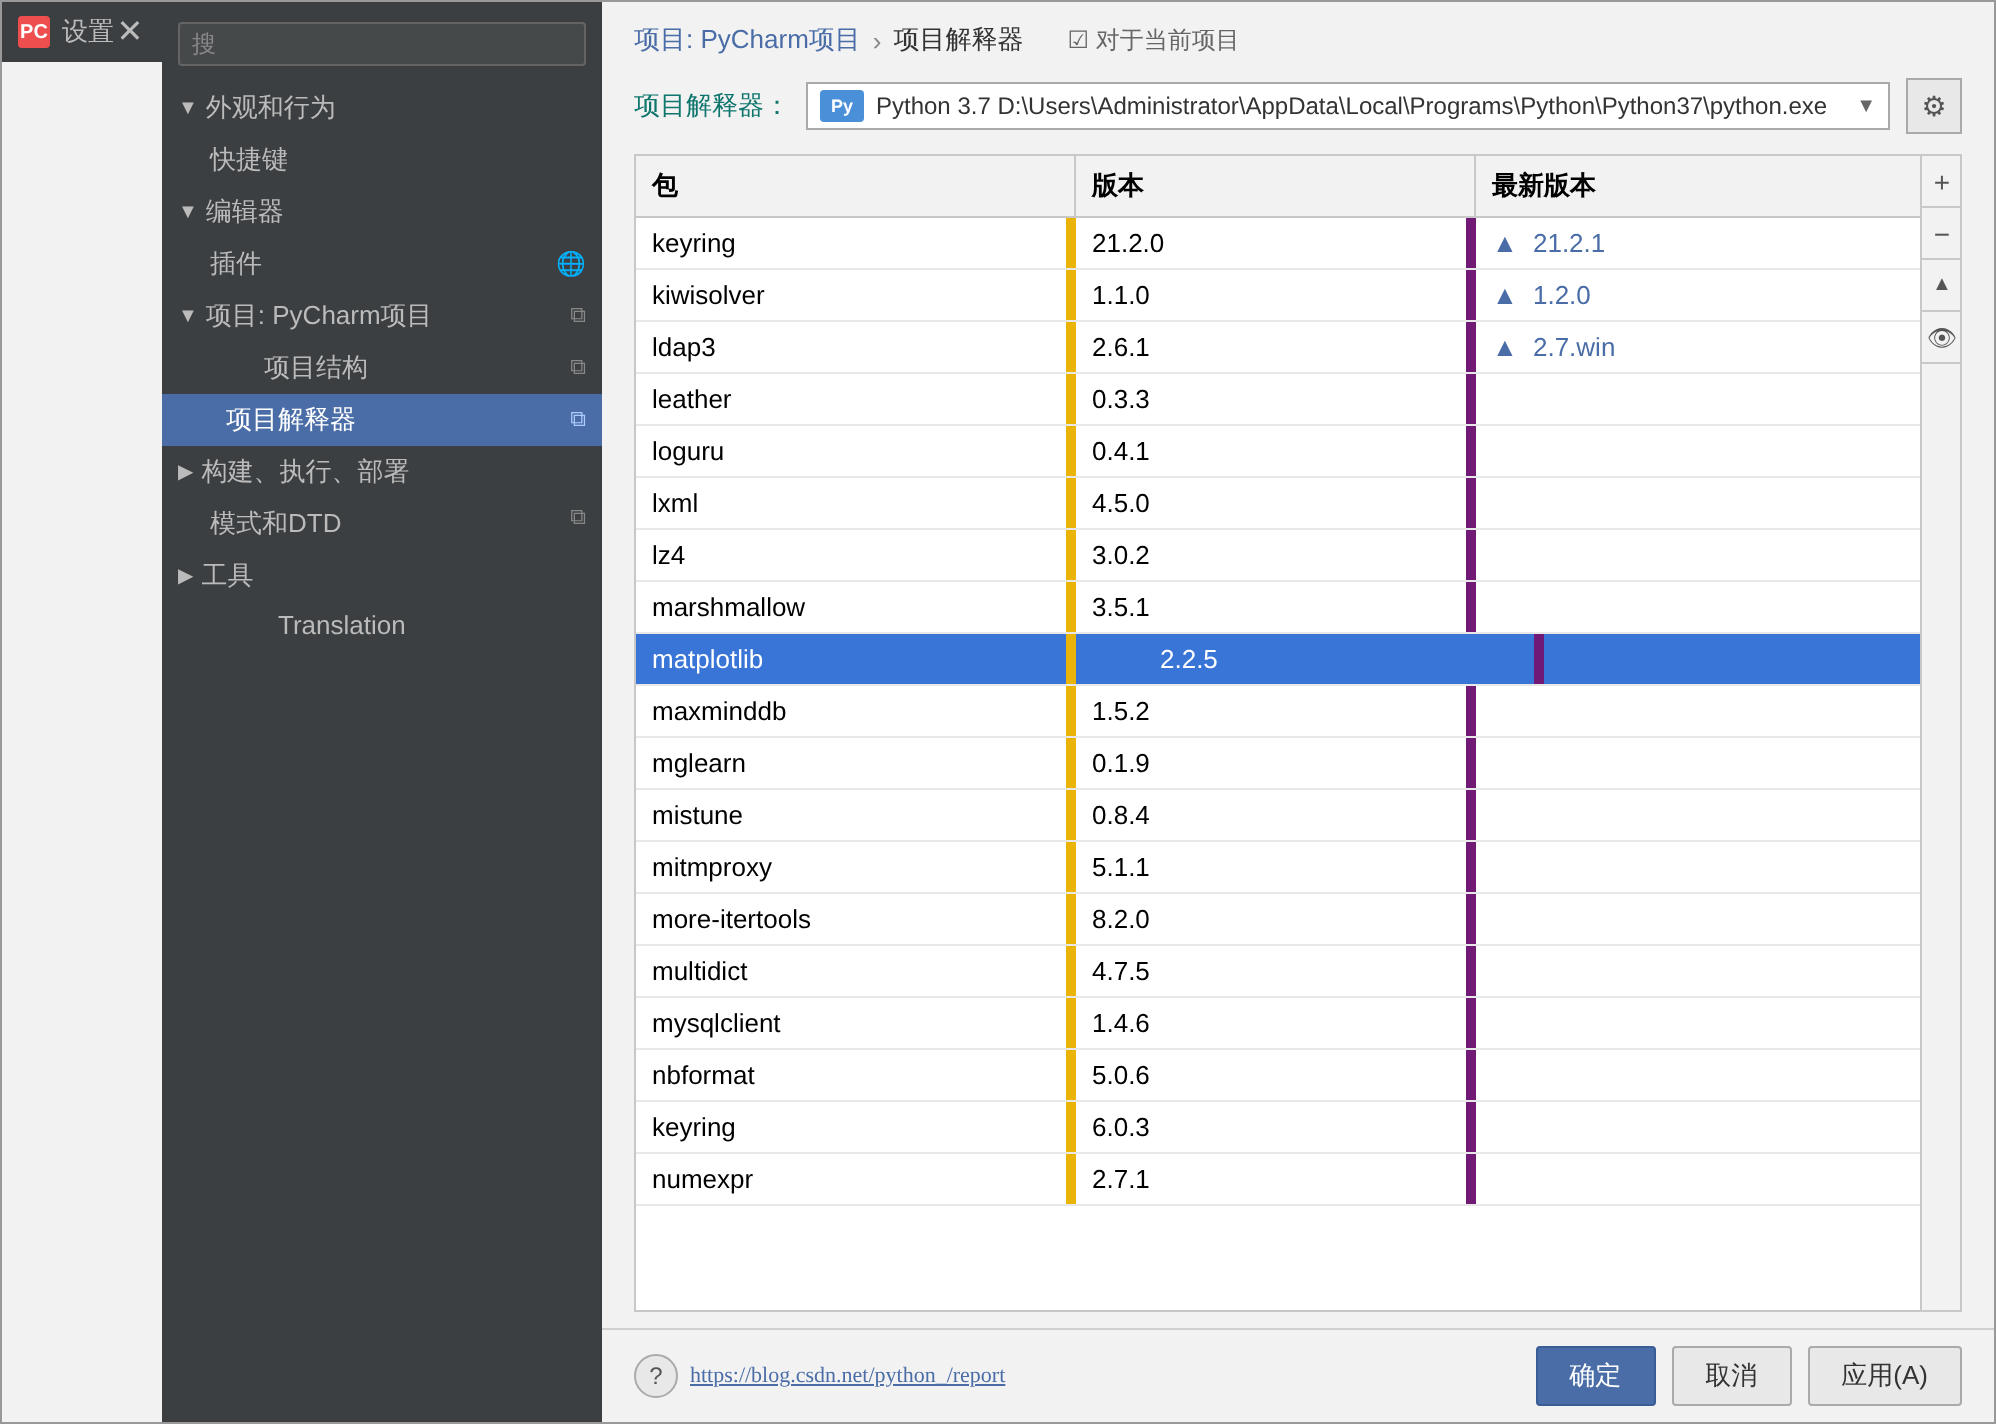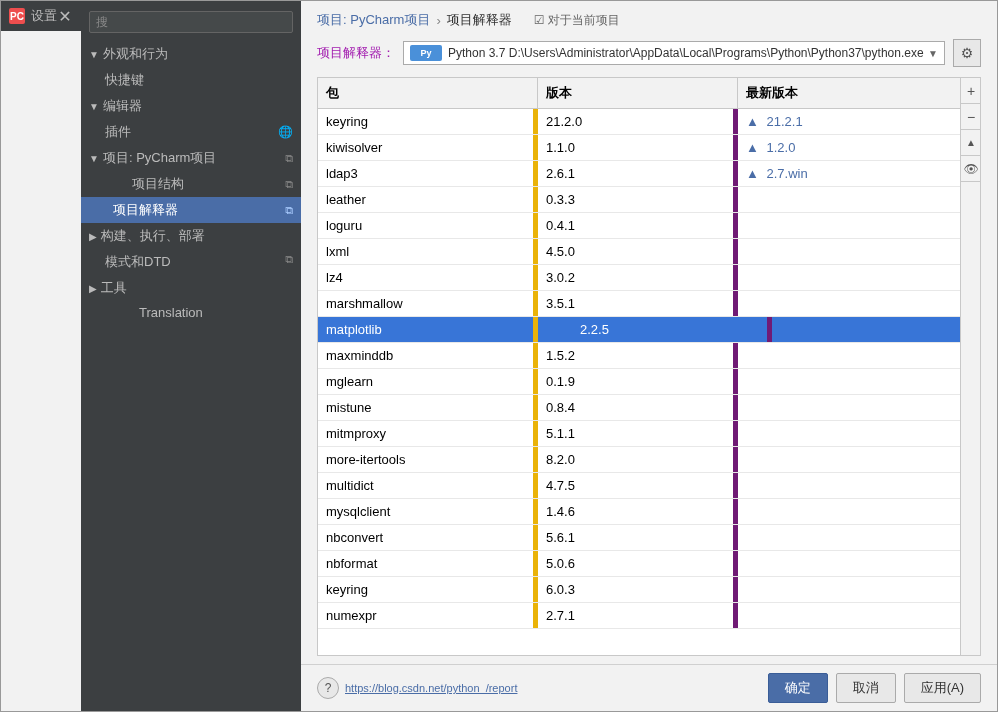--- a/index.html
+++ b/index.html
@@ -132,35 +132,35 @@
     .breadcrumb-bar .note { color: #666; margin-left: 16px; font-size: 12px; }
     .interpreter-row {
       padding: 4px 16px 10px 16px;
       display: flex;
       align-items: center;
       gap: 8px;
       flex-shrink: 0;
     }
     .interpreter-label {
       font-size: 13px;
-      color: #a21caf;
+      color: #0f766e;
       white-space: nowrap;
     }
     .interpreter-select {
       flex: 1;
       display: flex;
       align-items: center;
       border: 1px solid #aaa;
       background: white;
       padding: 3px 6px;
       cursor: pointer;
       position: relative;
     }
     .interpreter-select .py-icon {
-      width: 32px; height: 16px;
+      width: 22px; height: 16px;
       background: #4a90d9;
       border-radius: 2px;
       margin-right: 6px;
       display: flex; align-items: center; justify-content: center;
       color: white; font-size: 9px; font-weight: bold;
       flex-shrink: 0;
     }
     .interpreter-select .select-text {
       flex: 1;
       font-size: 12px;
@@ -280,20 +280,21 @@
     }
     .btn.primary {
       background: #4a6da7;
       color: white;
       border-color: #3a5d97;
     }
     .watermark {
       font-size: 11px;
       color: #4a6da7;
       text-decoration: underline;
+      font-family: Liberation Serif, serif;
     }
   </style>
 </head>
 <body>
 
 <div class="dialog">
 
   <div class="title-bar">
     <div class="icon">
       <span>PC</span>
@@ -457,25 +458,20 @@
               <div class="col-pkg">multidict</div>
               <div class="col-ver">4.7.5</div>
               <div class="col-latest"></div>
             </div>
             <div class="table-row">
               <div class="col-pkg">mysqlclient</div>
               <div class="col-ver">1.4.6</div>
               <div class="col-latest"></div>
             </div>
             <div class="table-row">
-              <div class="col-pkg">nbconvert</div>
-              <div class="col-ver">5.6.1</div>
-              <div class="col-latest"></div>
-            </div>
-            <div class="table-row">
               <div class="col-pkg">nbformat</div>
               <div class="col-ver">5.0.6</div>
               <div class="col-latest"></div>
             </div>
             <div class="table-row">
               <div class="col-pkg">keyring</div>
               <div class="col-ver">6.0.3</div>
               <div class="col-latest"></div>
             </div>
             <div class="table-row">

